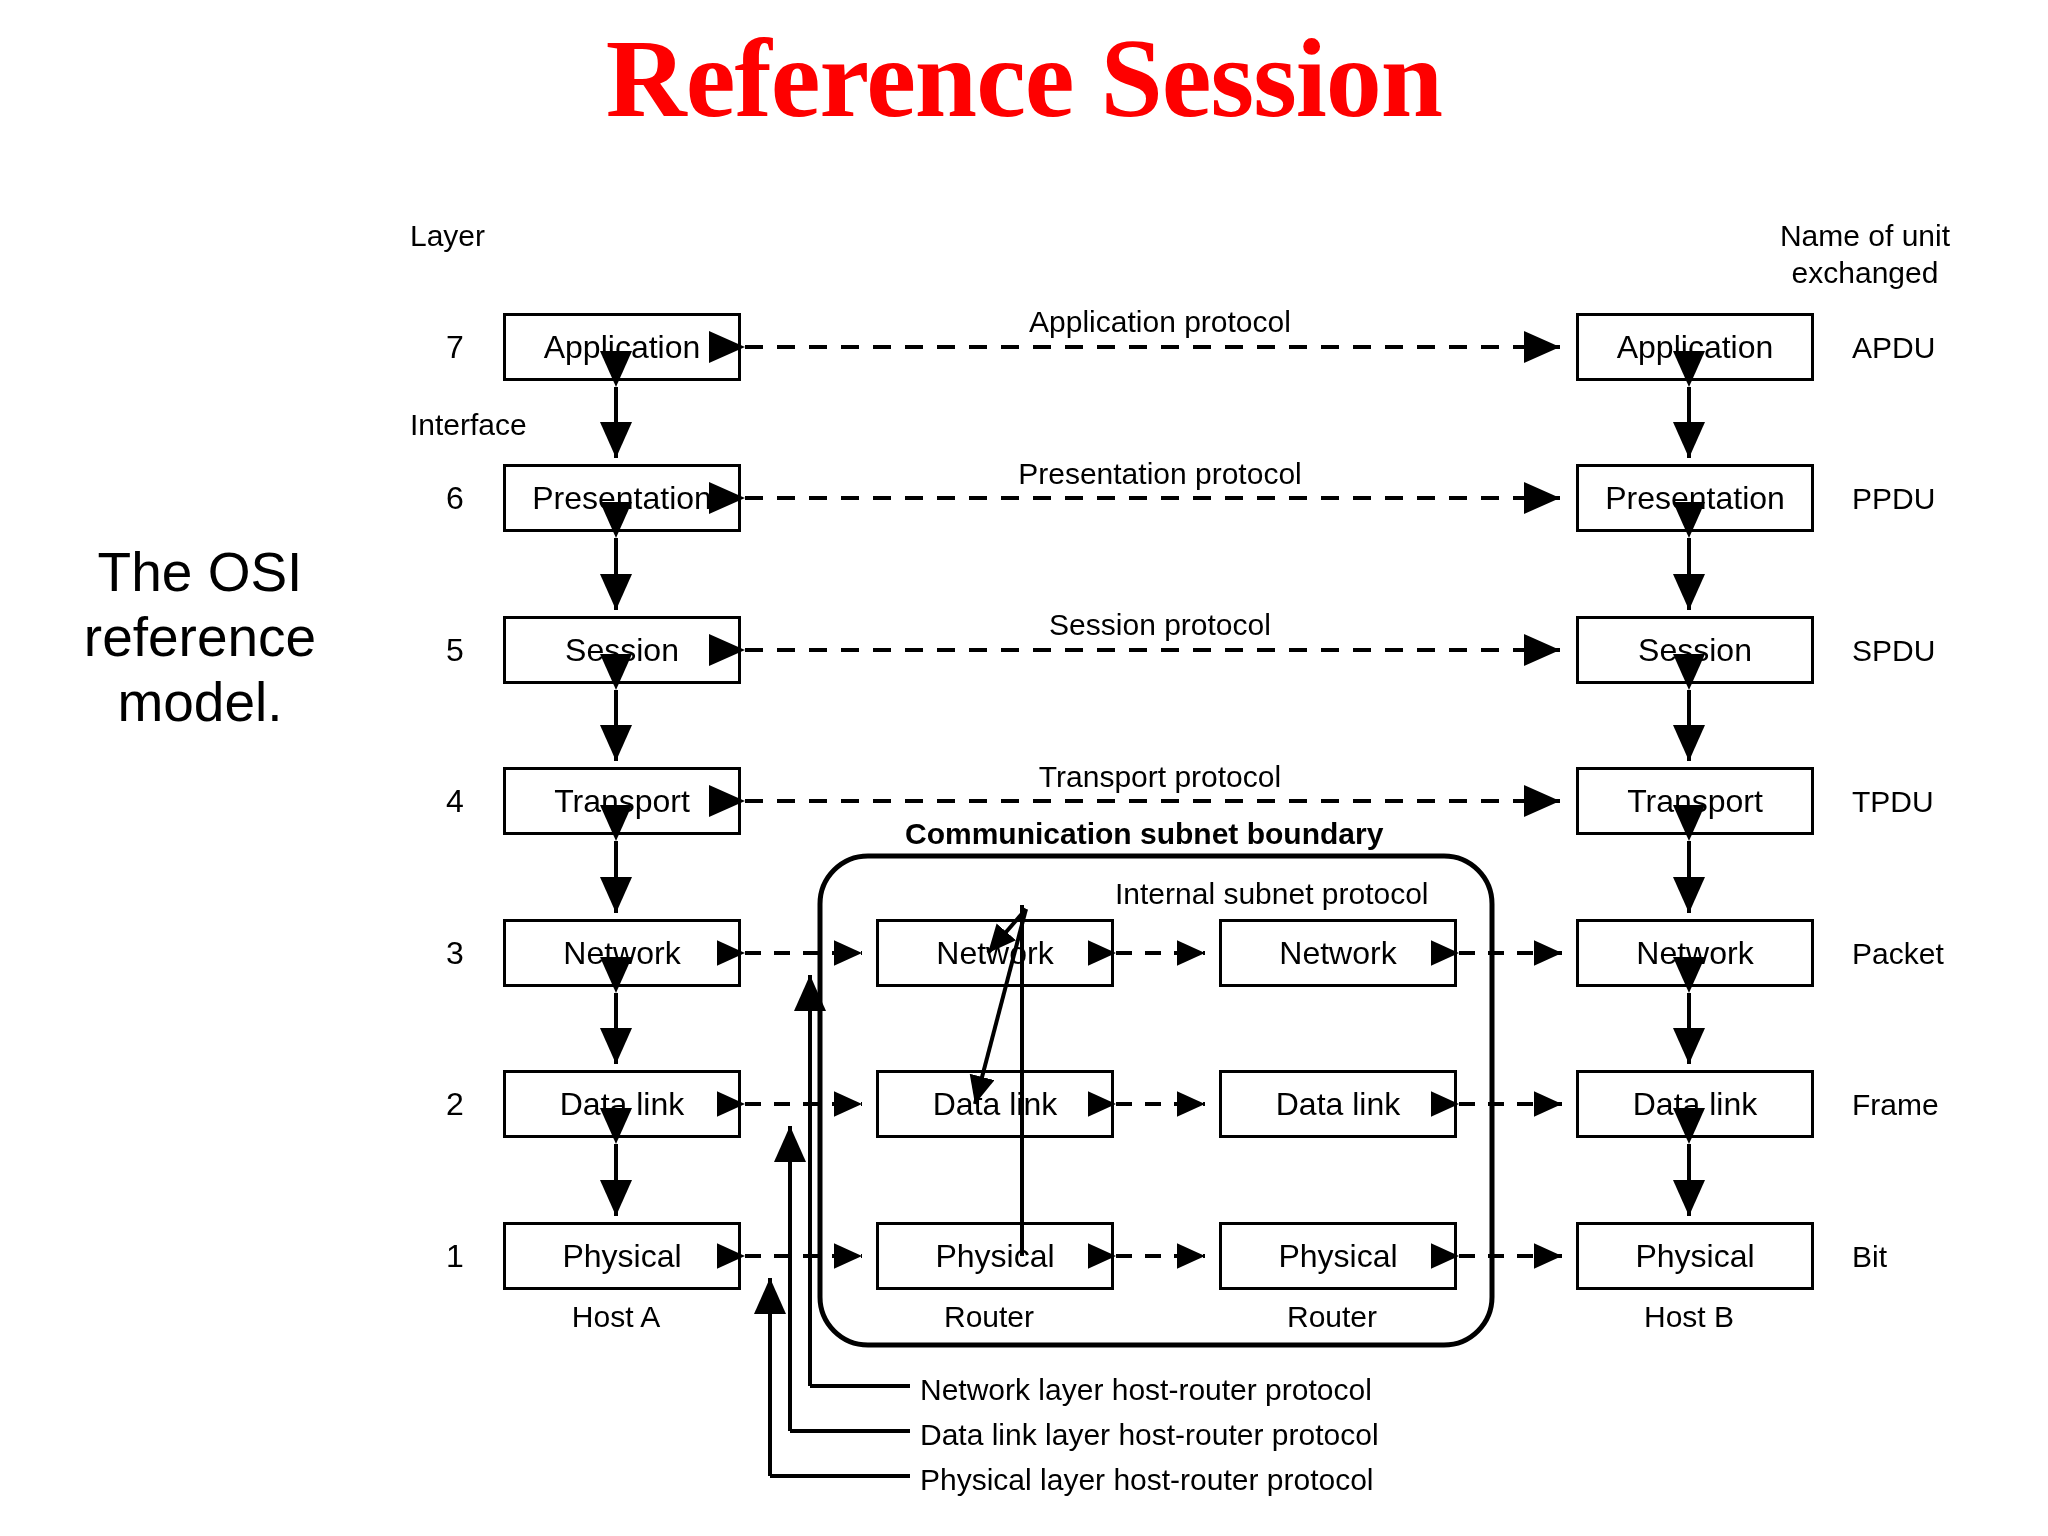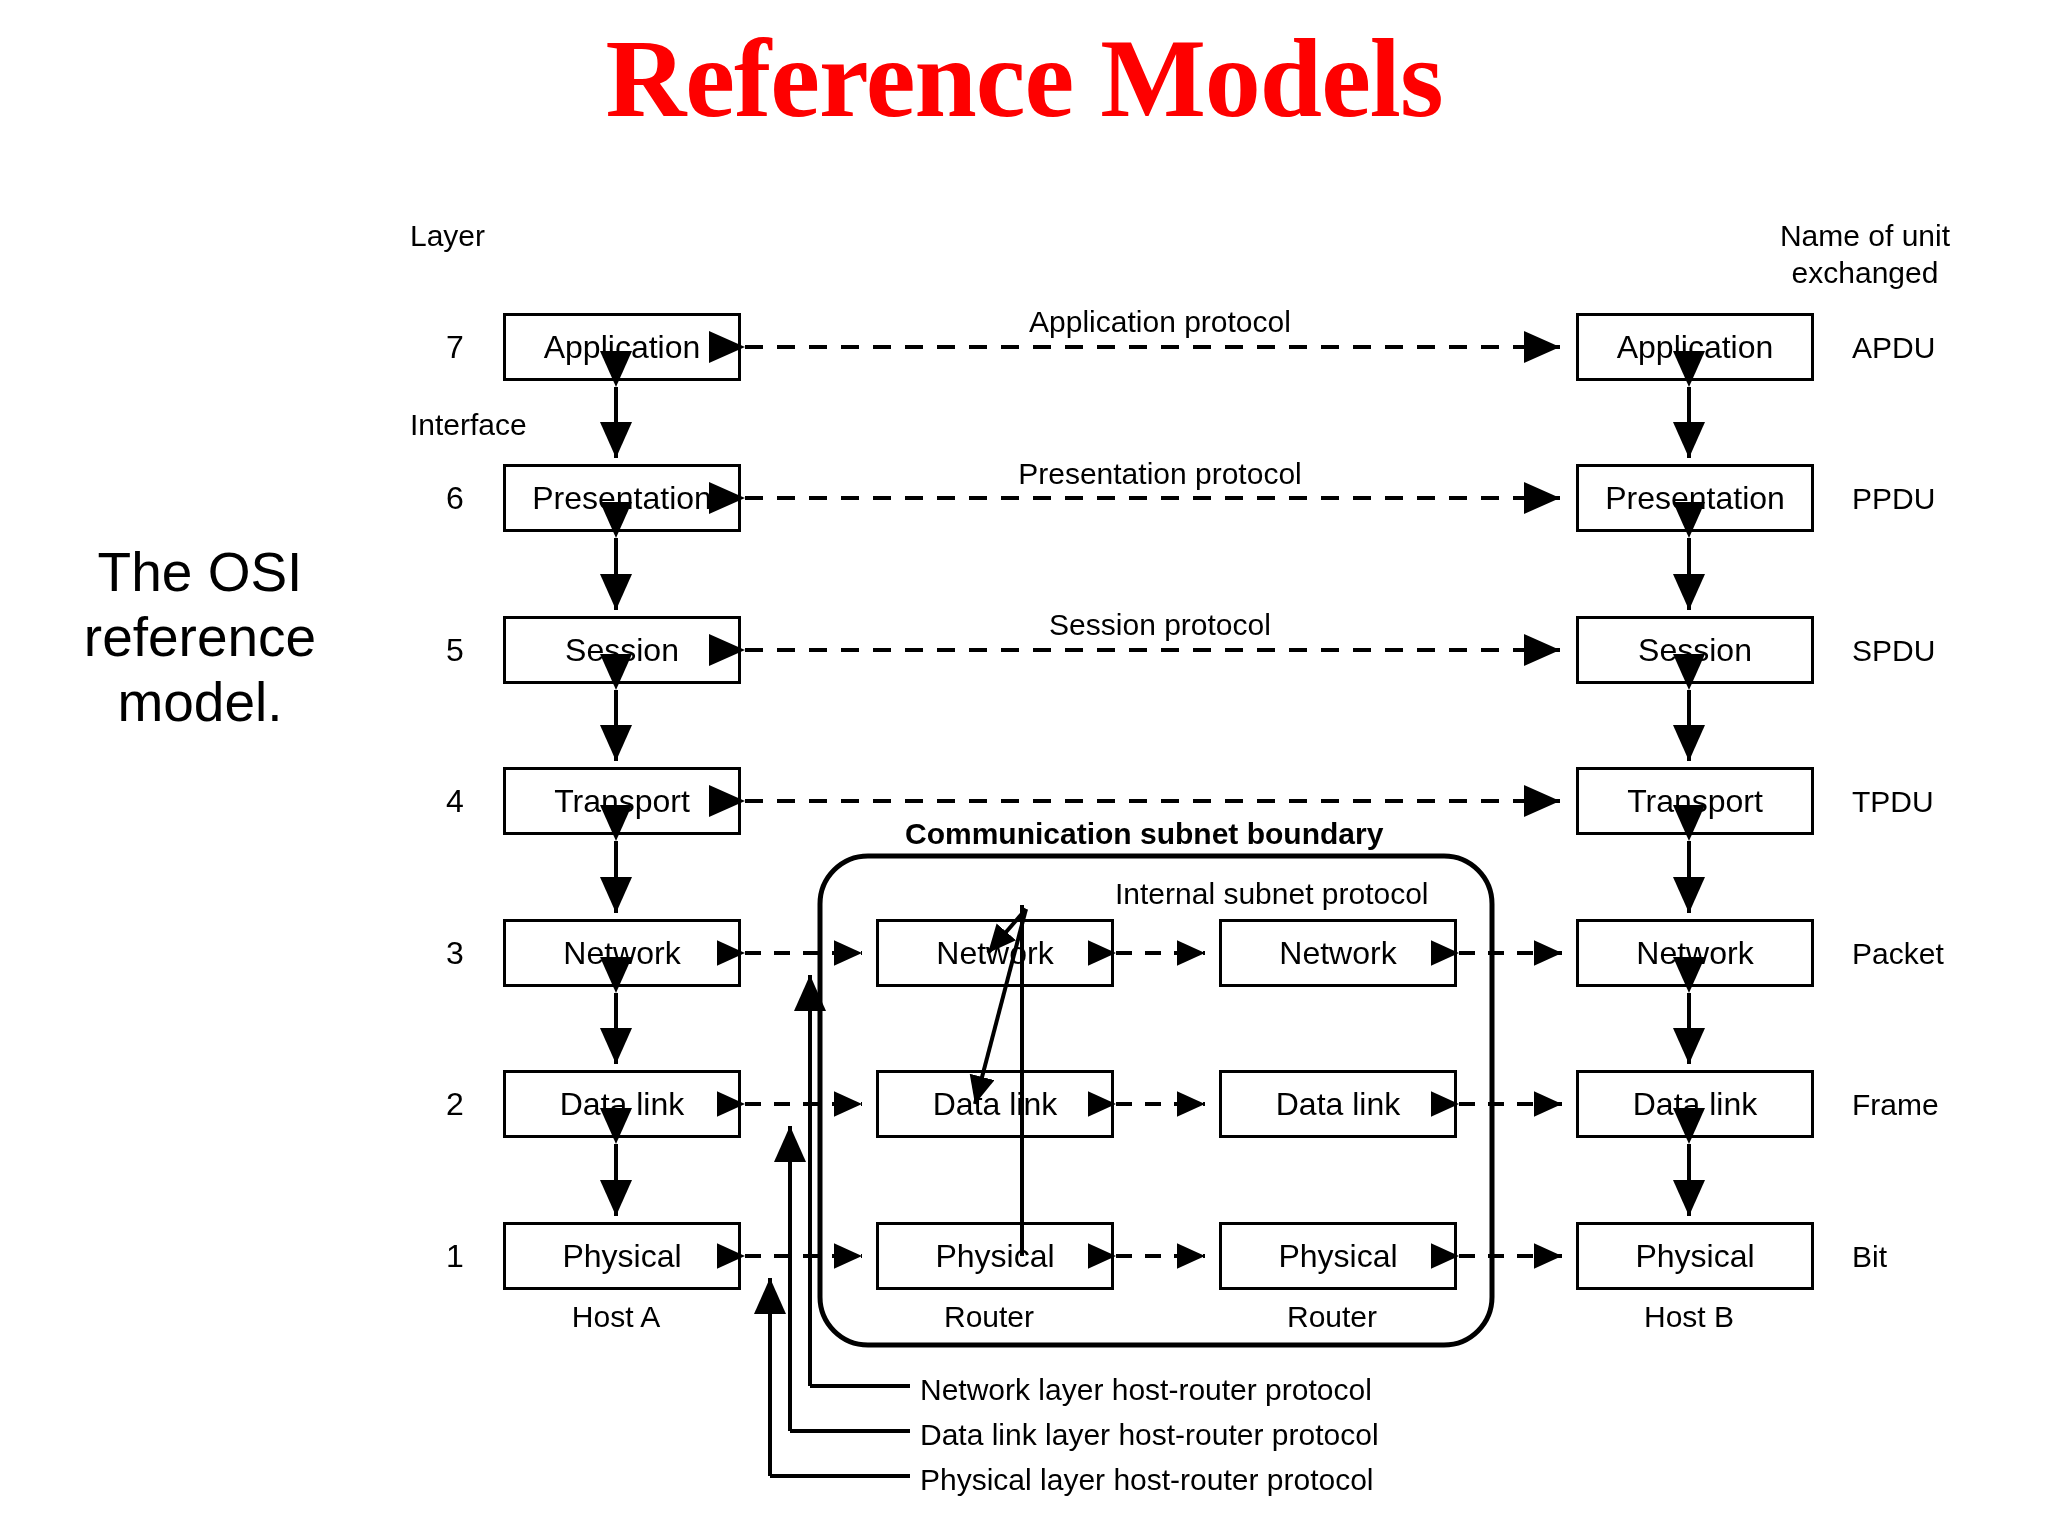--- a/index.html
+++ b/index.html
@@ -88,21 +88,21 @@
     width: 2048px;
     height: 1536px;
     pointer-events: none;
   }
 </style>
 </head>
 <body>
 
 <div id="stage">
 
-  <div class="title">Reference Models</div>
+  <div class="title">Reference Session</div>
 
   <div class="caption">The OSI reference model.</div>
 
   <div class="hdr" style="left:410px; top:218px;">Layer</div>
   <div class="hdr" style="left:1755px; top:218px; width:220px; text-align:center;">
     <div>Name of unit</div>
     <div>exchanged</div>
   </div>
   <div class="hdr" style="left:410px; top:407px;">Interface</div>
   <div class="lbl" style="left:905px; top:817px;font-weight:bold;">Communication subnet boundary</div>
@@ -140,20 +140,21 @@
   <div class="box" style="left:1570px; top:616px; width:238px; height:68px;">Session</div>
   <div class="box" style="left:1570px; top:767px; width:238px; height:68px;">Transport</div>
   <div class="box" style="left:1570px; top:919px; width:238px; height:68px;">Network</div>
   <div class="box" style="left:1570px; top:1070px; width:238px; height:68px;">Data link</div>
   <div class="box" style="left:1570px; top:1222px; width:238px; height:68px;">Physical</div>
   <div class="lbl-c" style="left:1570px; top:1300px; width:238px;">Host B</div>
 
   <div class="lbl-c" style="left:910px; top:305px; width:500px;">Application protocol</div>
   <div class="lbl-c" style="left:910px; top:457px; width:500px;">Presentation protocol</div>
   <div class="lbl-c" style="left:910px; top:608px; width:500px;">Session protocol</div>
+  <div class="lbl-c" style="left:910px; top:760px; width:500px;">Transport protocol</div>
 
   <div class="lbl" style="left:1852px; top:331px;">APDU</div>
   <div class="lbl" style="left:1852px; top:482px;">PPDU</div>
   <div class="lbl" style="left:1852px; top:634px;">SPDU</div>
   <div class="lbl" style="left:1852px; top:785px;">TPDU</div>
   <div class="lbl" style="left:1852px; top:937px;">Packet</div>
   <div class="lbl" style="left:1852px; top:1088px;">Frame</div>
   <div class="lbl" style="left:1852px; top:1240px;">Bit</div>
 
   <div class="lbl" style="left:920px; top:1373px;">Network layer host-router protocol</div>

